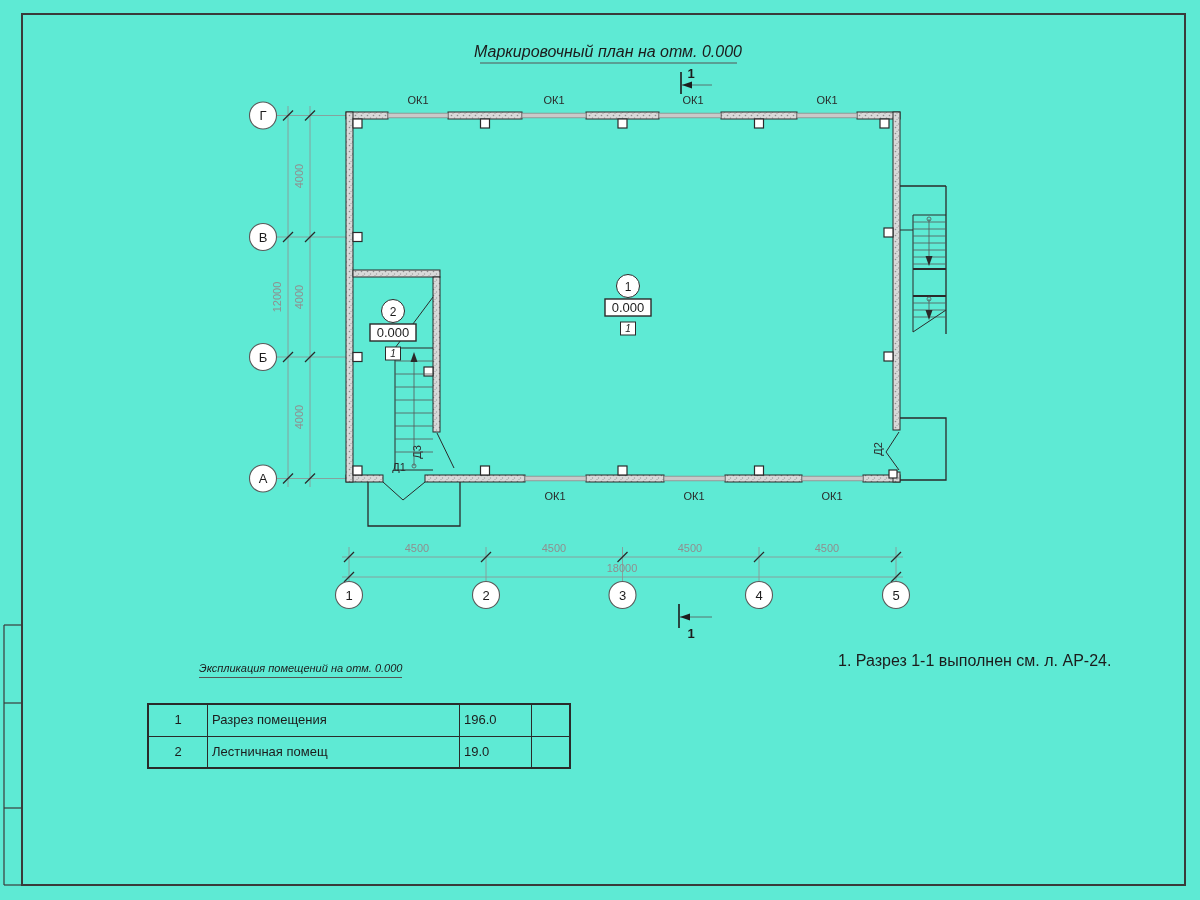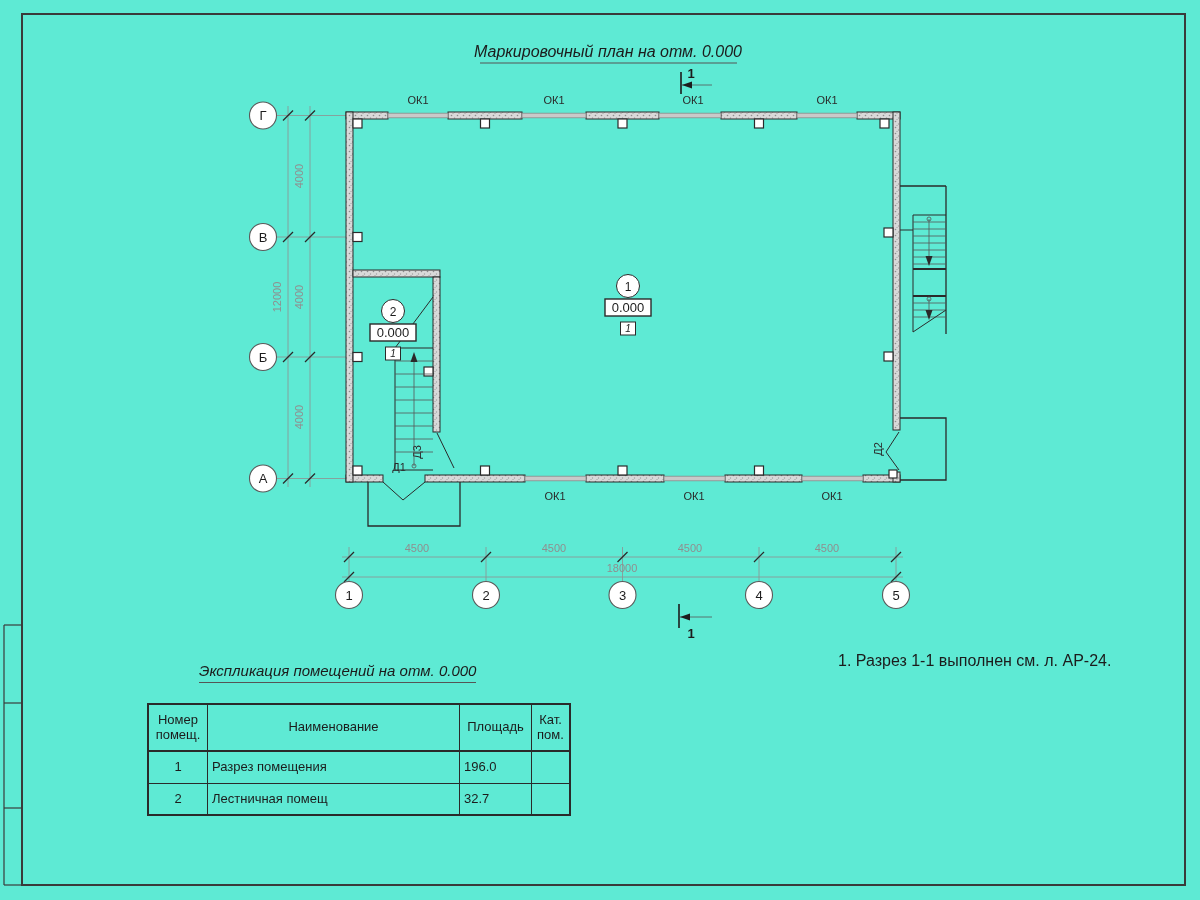--- a/index.html
+++ b/index.html
@@ -23,21 +23,21 @@
   .wall{stroke:#2a2a2a;stroke-width:1;}
   .win{fill:#c9c9c9;stroke:#8a8a8a;stroke-width:0.8;}
   .col{fill:#ffffff;stroke:#2a2a2a;stroke-width:1.2;}
   .circ{fill:#ffffff;stroke:#5a5a5a;stroke-width:1.1;}
   .box{fill:#ffffff;stroke:#2a2a2a;stroke-width:1.4;}
   .boxs{fill:#ffffff;stroke:#2a2a2a;stroke-width:1;}
   .frame{stroke:#3a3a3a;stroke-width:2;fill:none;}
   .frame2{stroke:#3a3a3a;stroke-width:1.2;fill:none;}
 
   .note{position:absolute;left:838px;top:652px;font-size:16px;color:#1c1c1c;}
-  .tbl-title{position:absolute;left:199px;top:662px;font-size:15px;font-style:italic;
+  .tbl-title{position:absolute;left:199px;top:662px;font-size:11px;font-style:italic;
              color:#1c1c1c;border-bottom:1px solid #555;padding-bottom:3px;}
   table.expl{position:absolute;left:147px;top:703px;width:385px;border-collapse:collapse;
              font-size:13px;color:#1c1c1c;table-layout:fixed;}
   table.expl td,table.expl th{border:1px solid #2a2a2a;padding:1px 4px;font-weight:normal;
              line-height:1.15;overflow:hidden;}
   table.expl{border:2px solid #2a2a2a;}
   table.expl tr.hdr td{height:43px;text-align:center;vertical-align:middle;border-bottom:2.5px solid #2a2a2a;}
   table.expl tr.r1 td{height:29px;}
   table.expl tr.r2 td{height:28px;}
   table.expl tr.rt td{height:23px;}
@@ -288,34 +288,28 @@
     <text x="691" y="638" text-anchor="middle" class="t-sec">1</text>
   </g>
 </svg>
 
 <div class="note">1. Разрез 1-1 выполнен см. л. АР-24.</div>
 
 <div class="tbl-title">Экспликация помещений на отм. 0.000</div>
 
 <table class="expl">
   <tbody>
-    <tr class="hdr">
-      <td class="c-num">Номер помещ.</td>
-      <td class="c-name" style="text-align:center;">Наименование</td>
-      <td class="c-area">Площадь</td>
-      <td class="c-cat">Кат. пом.</td>
-    </tr>
     <tr class="r1">
       <td class="c-num">1</td>
       <td class="c-name">Разрез помещения</td>
       <td class="c-area">196.0</td>
       <td class="c-cat"></td>
     </tr>
     <tr class="r2">
       <td class="c-num">2</td>
       <td class="c-name">Лестничная помещ</td>
-      <td class="c-area">32.7</td>
+      <td class="c-area">19.0</td>
       <td class="c-cat"></td>
     </tr>
   </tbody>
 </table>
 
 </div>
 
 </body></html>

